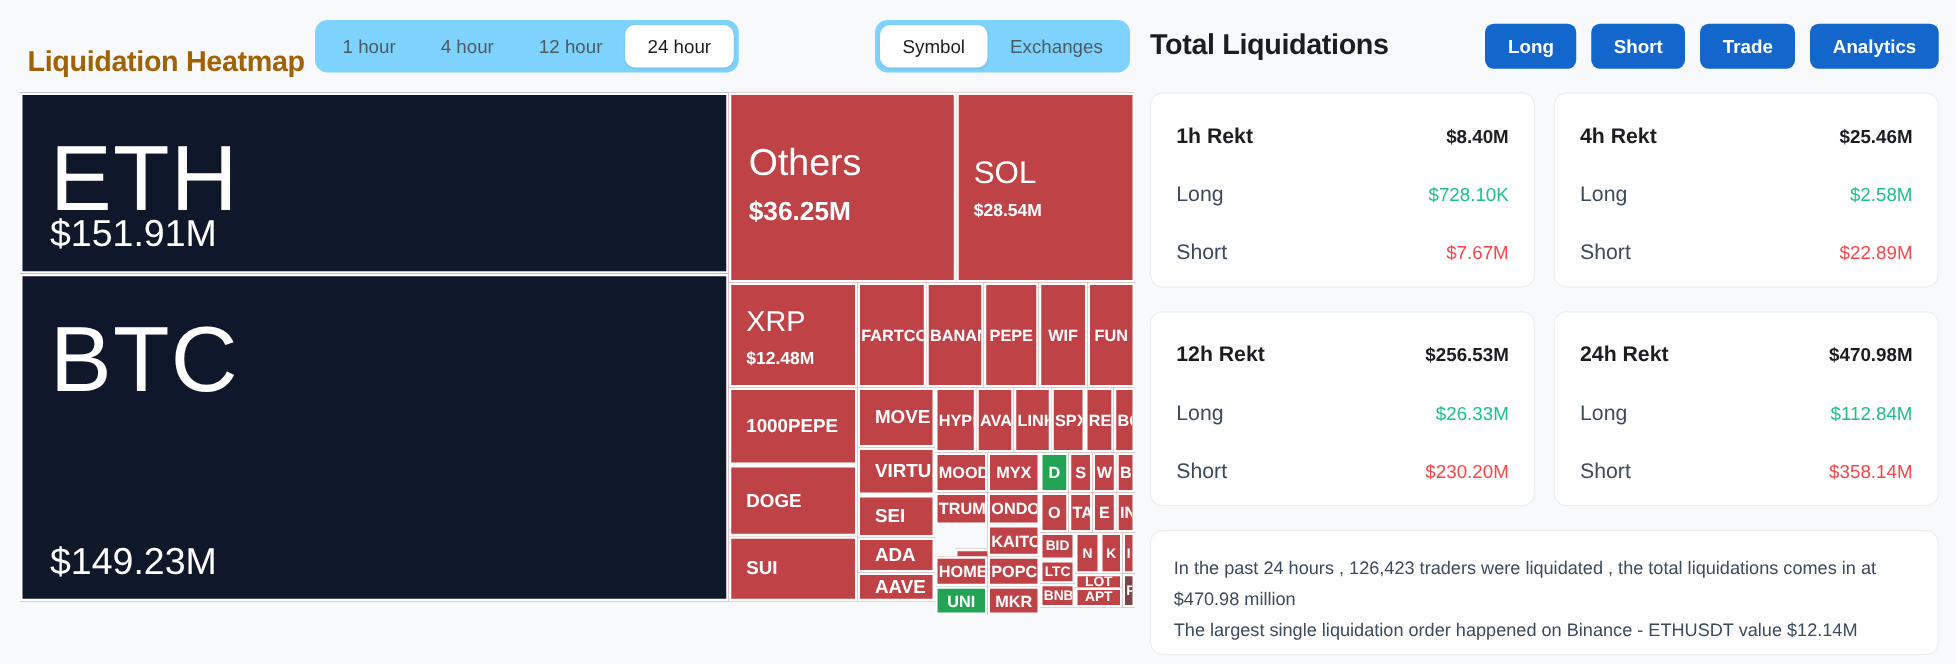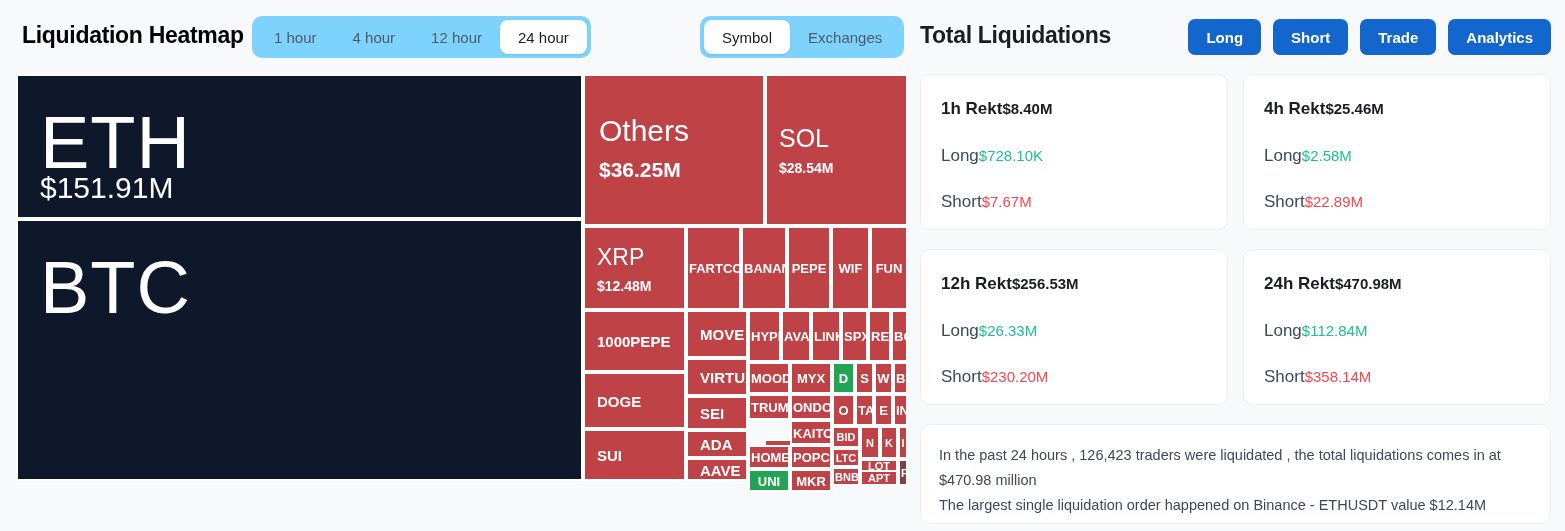--- a/index.html
+++ b/index.html
@@ -8,22 +8,22 @@
     background: #f8f9fa;
     font-family: "Liberation Sans", sans-serif;
     overflow: hidden;
   }
 
   
   .header {
     position: absolute; left: 0; top: 0; width: 1565px; height: 70px;
   }
   .hm-title {
-    position: absolute; left: 22px; top: 22px;
-    font-size: 23px; font-weight: 700; color: #000000;
+    position: absolute; left: 22px; top: 36px;
+    font-size: 23px; font-weight: 700; color: #a16207;
     letter-spacing: -0.3px; white-space: nowrap; text-align: center;
   }
   .seg {
     position: absolute; display: flex; align-items: center;
     background: #7dd3fc; border-radius: 10px; padding: 4px;
     height: 42px;
   }
   .seg-tf { left: 252px; top: 16px; }
   .seg-mode { left: 700px; top: 16px; }
   .seg-item {
@@ -111,21 +111,21 @@
     position: absolute; width: 308px; height: 156px;
     background: #ffffff; border: 1px solid #eceef1; border-radius: 10px;
   }
   .sc-0 { left: 0;   top: 0;   }
   .sc-1 { left: 323px; top: 0; }
   .sc-2 { left: 0;   top: 175px; }
   .sc-3 { left: 323px; top: 175px; }
 
   .srow {
     position: absolute; left: 20px; right: 20px;
-    display: flex; align-items: baseline;
+    display: flex; justify-content: space-between; align-items: baseline;
   }
   .srow.r0 { top: 24px; }
   .srow.r1 { top: 71px; }
   .srow.r2 { top: 117px; }
   .sk { font-size: 17px; color: #3c4a59; }
   .srow.r0 .sk { font-weight: 700; color: #1b1d21; }
   .sv { font-size: 15px; color: #1b1d21; }
   .srow.r0 .sv { font-weight: 700; }
   .sv.long  { color: #1fbf91; }
   .sv.short { color: #f4484f; }
@@ -170,20 +170,21 @@
 
 <div class="treemap">
 
   <div class="cell big" style="left:0;top:0;width:567px;height:145px;">
     <span class="sym">ETH</span>
     <span class="val">$151.91M</span>
   </div>
 
   <div class="cell big" style="left:0;top:145px;width:567px;height:262px;">
     <span class="sym">BTC</span>
+    <span class="val">$149.23M</span>
   </div>
 
   <div class="cell sub med" style="left:567px;top:0;width:182px;height:152px;">
     <span class="sym">Others</span>
     <span class="val">$36.25M</span>
   </div>
 
   <div class="cell sub med2" style="left:749px;top:0;width:143px;height:152px;">
     <span class="sym">SOL</span>
     <span class="val">$28.54M</span>

